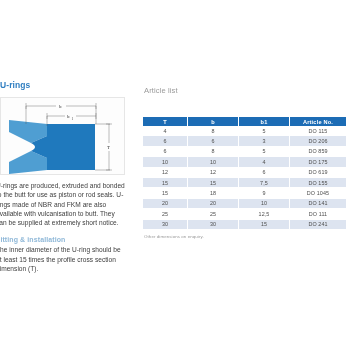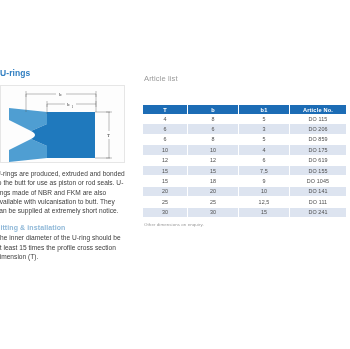--- a/index.html
+++ b/index.html
@@ -12,21 +12,21 @@
     height: 349px;
     font-family: "Liberation Sans", sans-serif;
     color: #4a4a4a;
     overflow: hidden;
     position: relative;
   }
 
   #page {
     position: absolute;
     left: 0;
-    top: 0;
+    top: 12px;
     width: 350px;
     height: 285px;
     background: #ffffff;
   }
 
   
   #left-col {
     position: absolute;
     left: -4px;
     top: 68px;

